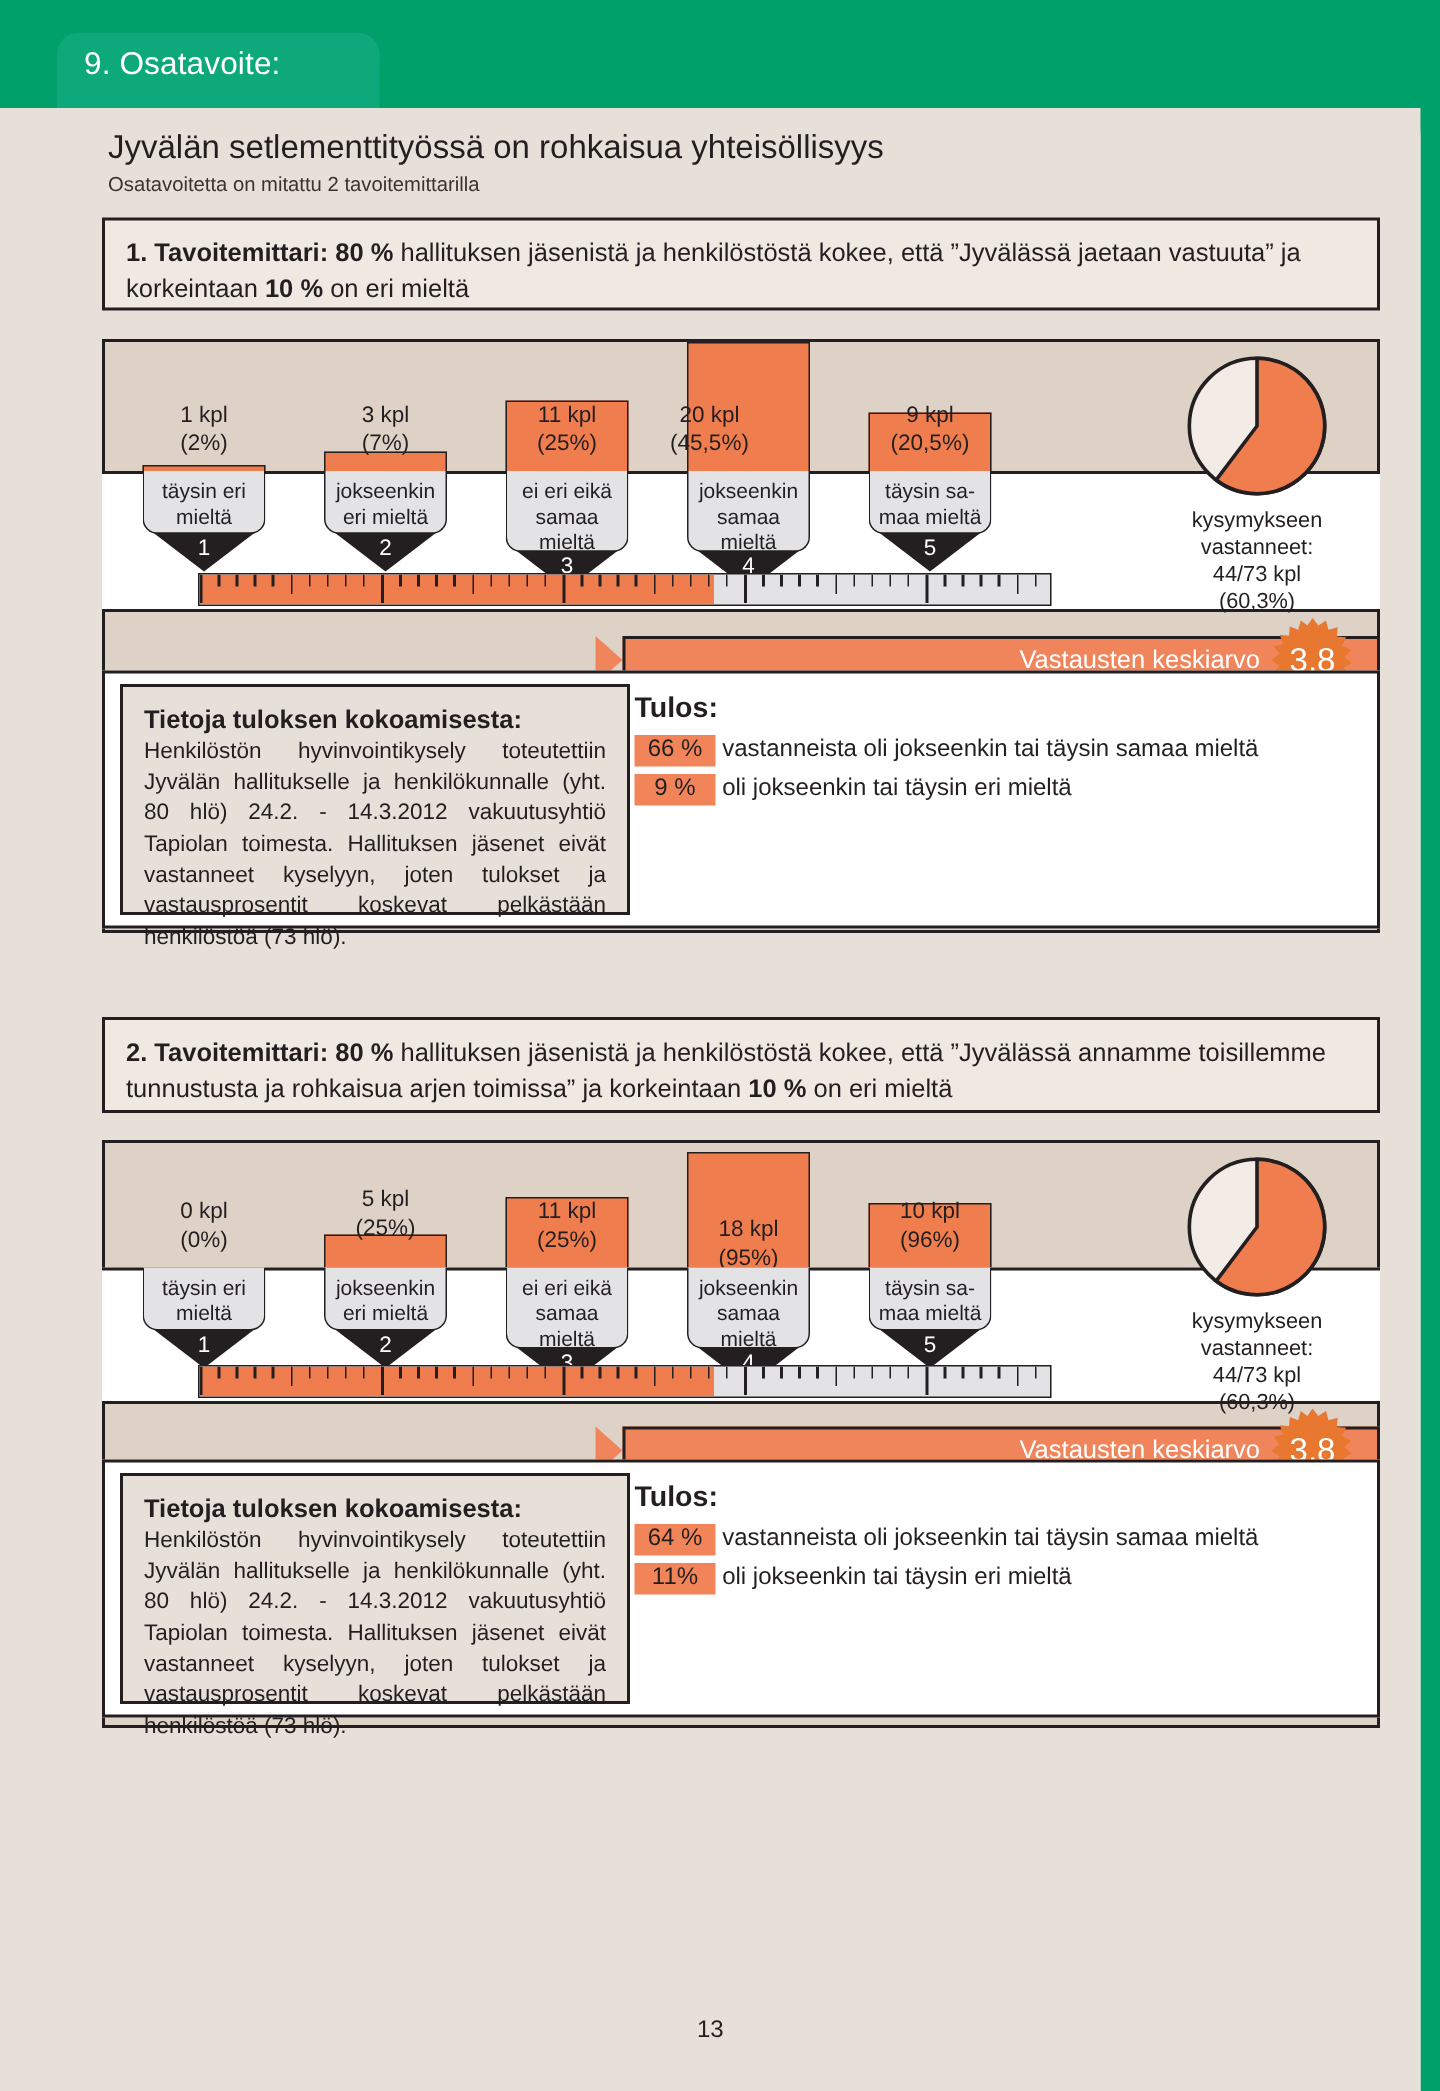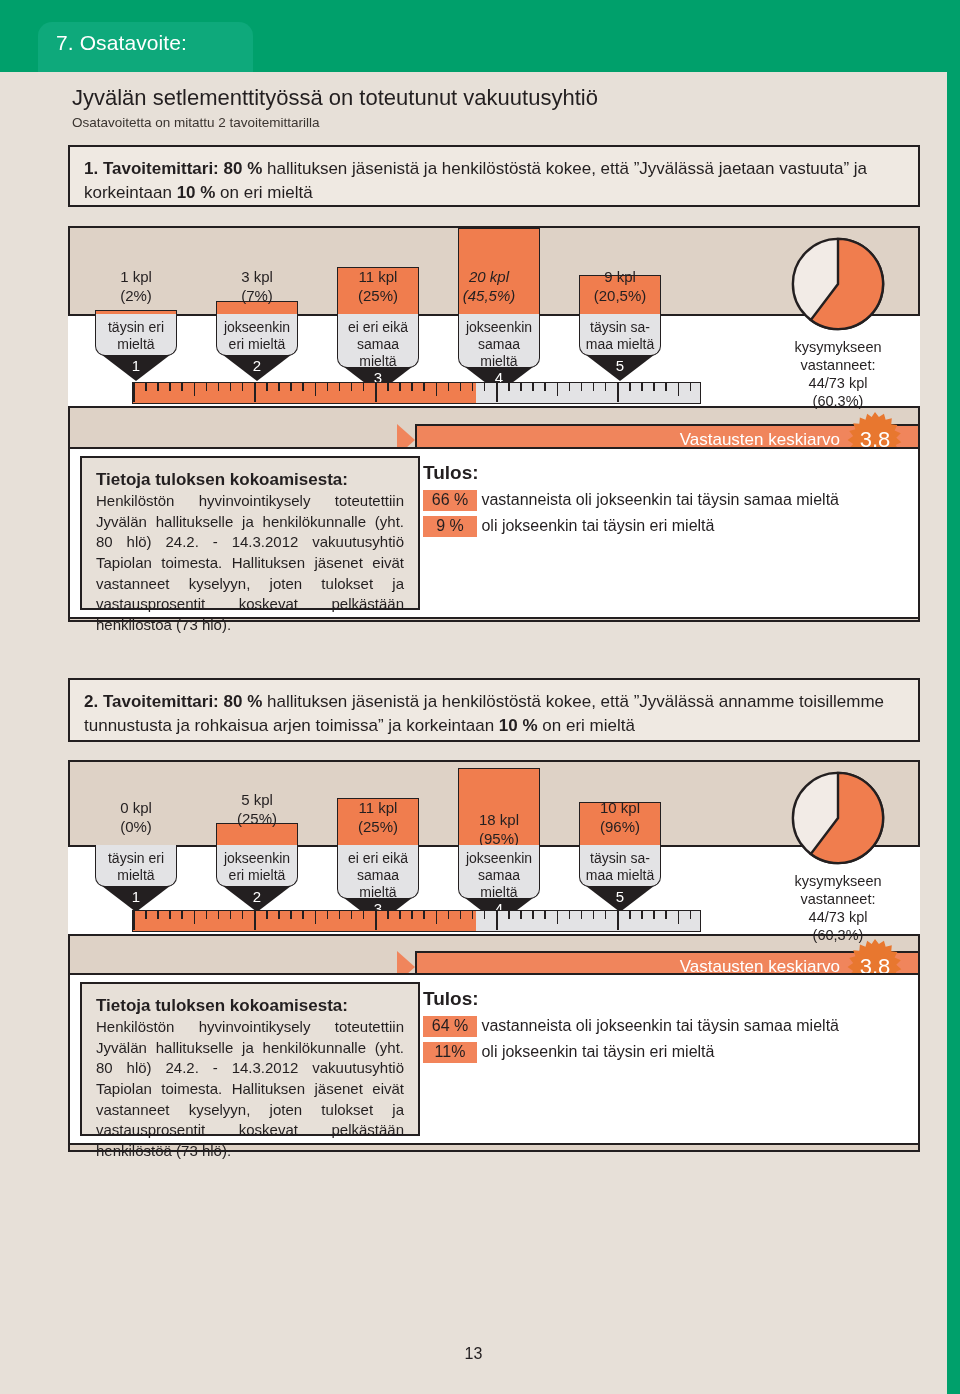--- a/index.html
+++ b/index.html
@@ -189,24 +189,24 @@
 </style>
 </head>
 <body>
 
 <div class="green-band"></div>
 <div class="green-right"></div>
 
 <div class="page"></div>
 
 <div class="tab">
-  <span>7. Osatavoite:</span>
+  <span>9. Osatavoite:</span>
 </div>
 
-<div class="obj-title">Jyvälän setlementtityössä on toteutunut vakuutusyhtiö</div>
+<div class="obj-title">Jyvälän setlementtityössä on rohkaisua yhteisöllisyys</div>
 <div class="obj-sub">Osatavoitetta on mitattu 2 tavoitemittarilla</div>
 
 <div class="metric-box" id="metric1">
   <b>1. Tavoitemittari:</b>
   <b>80 %</b>
   <span>hallituksen jäsenistä ja henkilöstöstä kokee, että ”Jyvälässä jaetaan vastuuta” ja korkeintaan</span>
   <b>10 %</b>
   <span>on eri mieltä</span>
 </div>
 
@@ -229,21 +229,21 @@
     <div class="bar-lab" style="left:216px;top:268px;">
         <span>3 kpl</span><br>
         <span>(7%)</span>
       </div>
     <div class="bar" style="left:337px;top:267px;width:82px;height:49px;"></div>
     <div class="bar-lab" style="left:337px;top:268px;">
         <span>11 kpl</span><br>
         <span>(25%)</span>
       </div>
     <div class="bar" style="left:458px;top:228px;width:82px;height:88px;"></div>
-    <div class="bar-lab" style="left:448px;top:268px;font-style:italic;">
+    <div class="bar-lab" style="left:432px;top:268px;">
         <span>20 kpl</span><br>
         <span>(45,5%)</span>
       </div>
     <div class="bar" style="left:579px;top:275px;width:82px;height:41px;"></div>
     <div class="bar-lab" style="left:579px;top:268px;">
         <span>9 kpl</span><br>
         <span>(20,5%)</span>
       </div>
     <div class="scale-strip" style="left:68px;top:314px;width:852px;height:94px;"></div>
     <div class="opt" style="left:95px;top:314px;height:42px;">täysin eri<br>mieltä</div>

